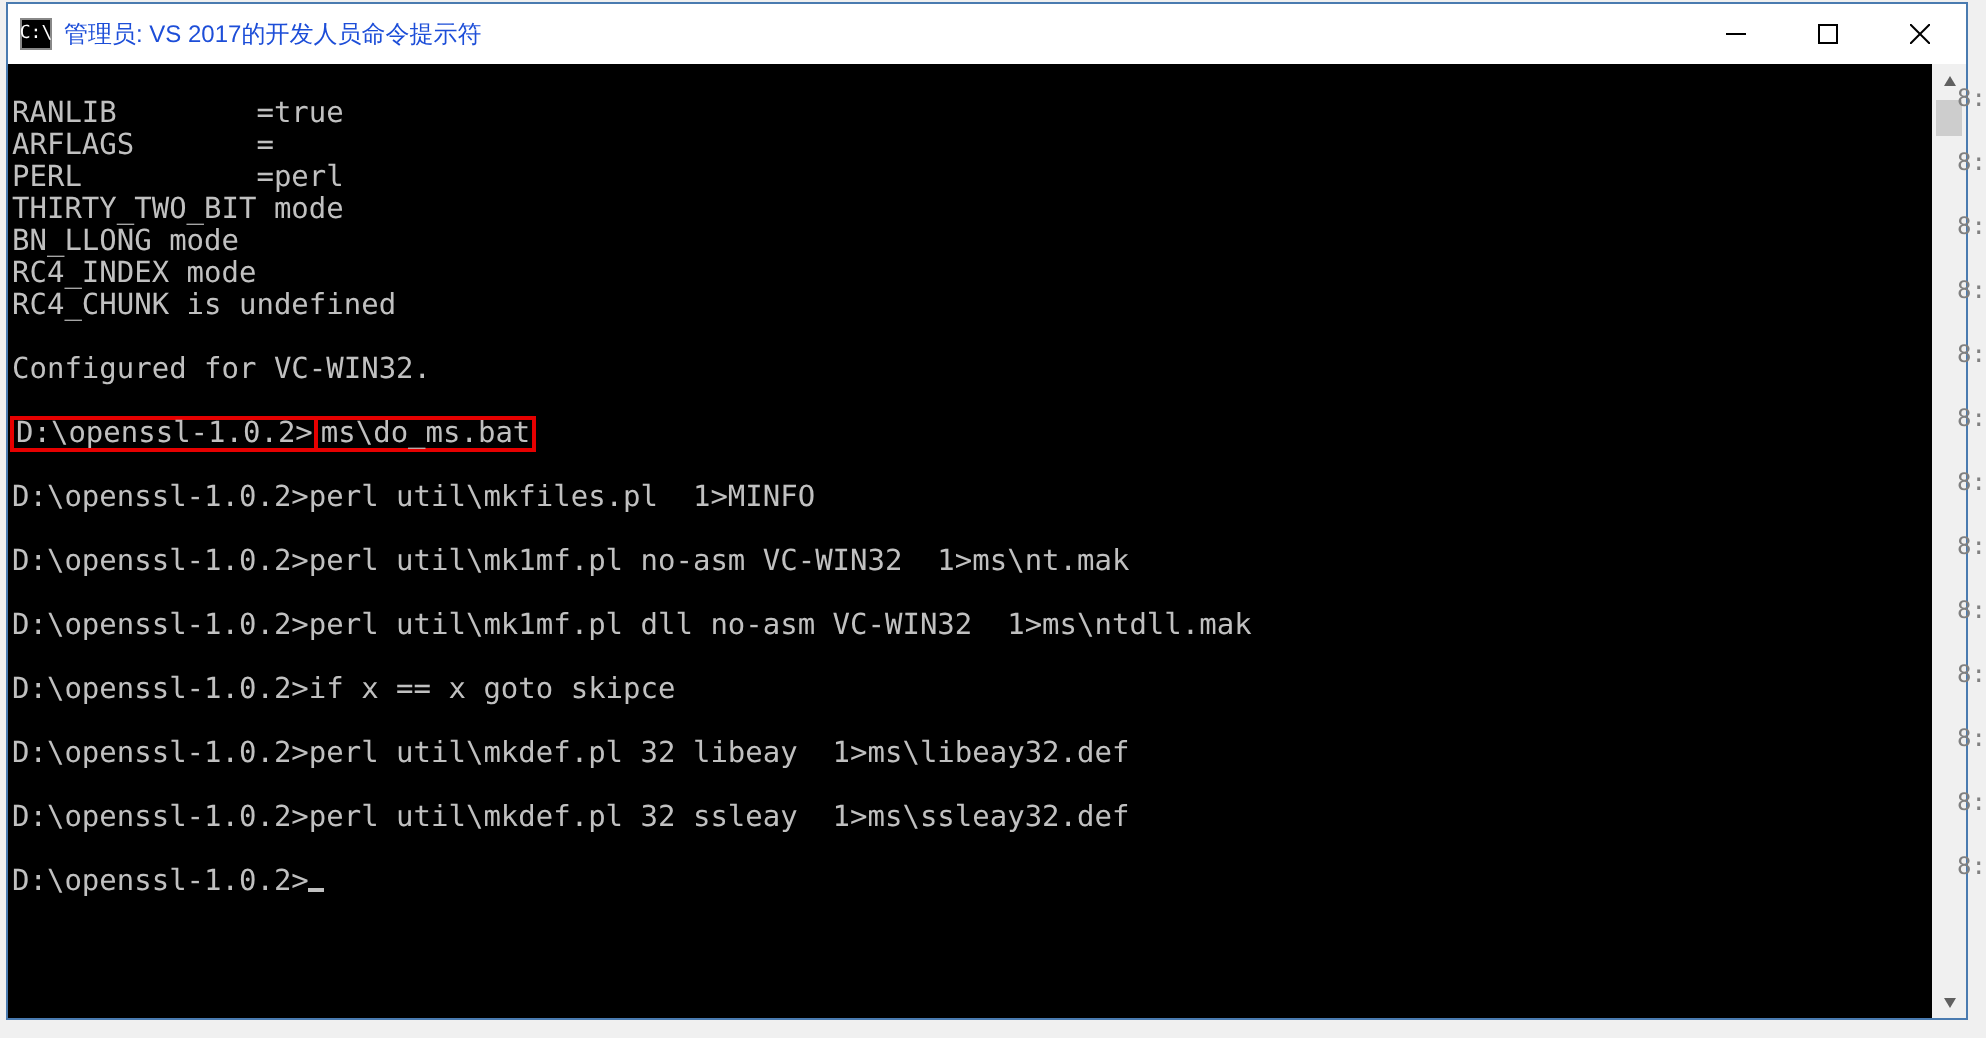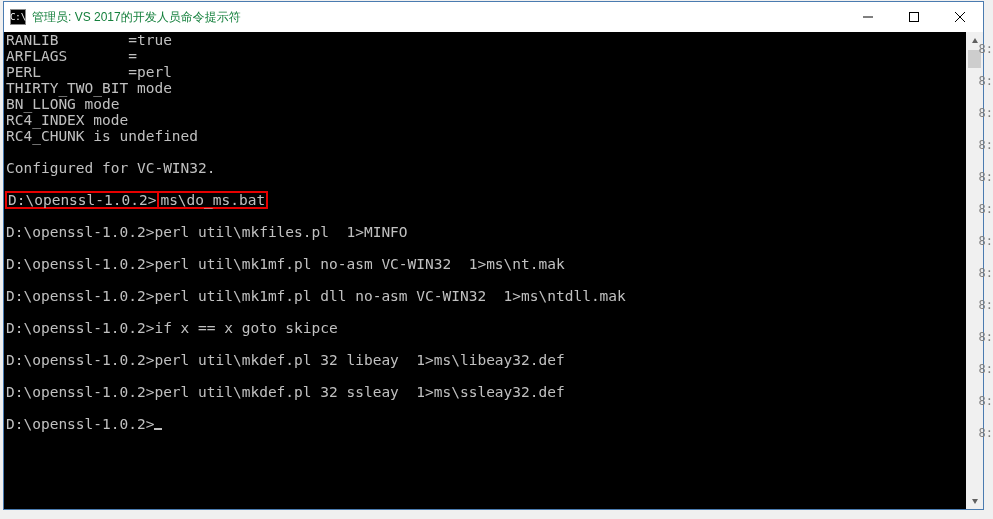--- a/index.html
+++ b/index.html
@@ -39,21 +39,21 @@
     font-family: Consolas, monospace;
     display: flex;
     align-items: center;
     justify-content: center;
     margin-right: 6px;
     border: 1px solid #888;
   }
   .titlebar-title {
     flex: 1;
     font-size: 12px;
-    color: #15803d;
+    color: #1d4ed8;
   }
   .titlebar-controls {
     display: flex;
     height: 100%;
   }
   .titlebar-btn {
     width: 46px;
     height: 100%;
     display: flex;
     align-items: center;
@@ -67,21 +67,21 @@
     background: #000;
     position: relative;
   }
   .console {
     flex: 1;
     background: #000;
     color: #c0c0c0;
     font-family: "NSimSun","SimSun","Consolas",monospace;
     font-size: 14.5px;
     line-height: 16px;
-    padding: 0 0 0 2px;
+    padding: 17px 0 0 2px;
     white-space: pre;
     overflow: hidden;
   }
   .console .line { display: block; min-height: 16px; }
   .scrollbar {
     width: 17px;
     background: #f0f0f0;
     position: relative;
   }
   .scroll-arrow {

